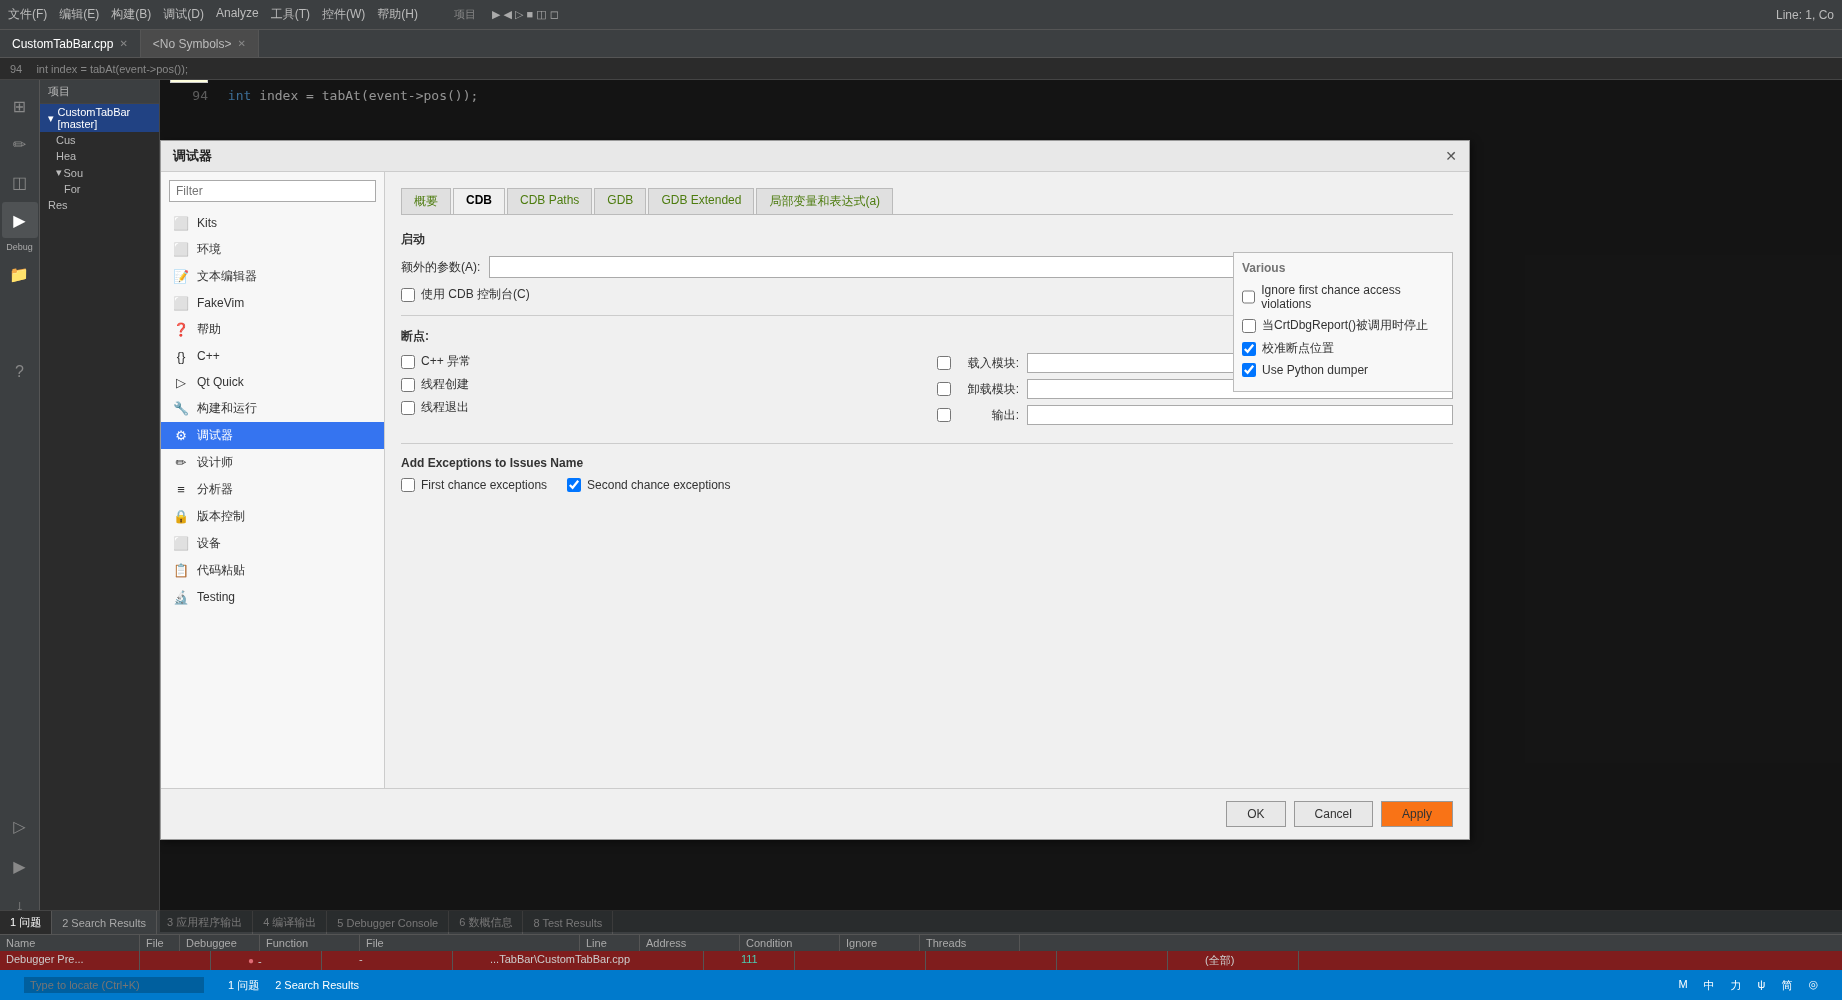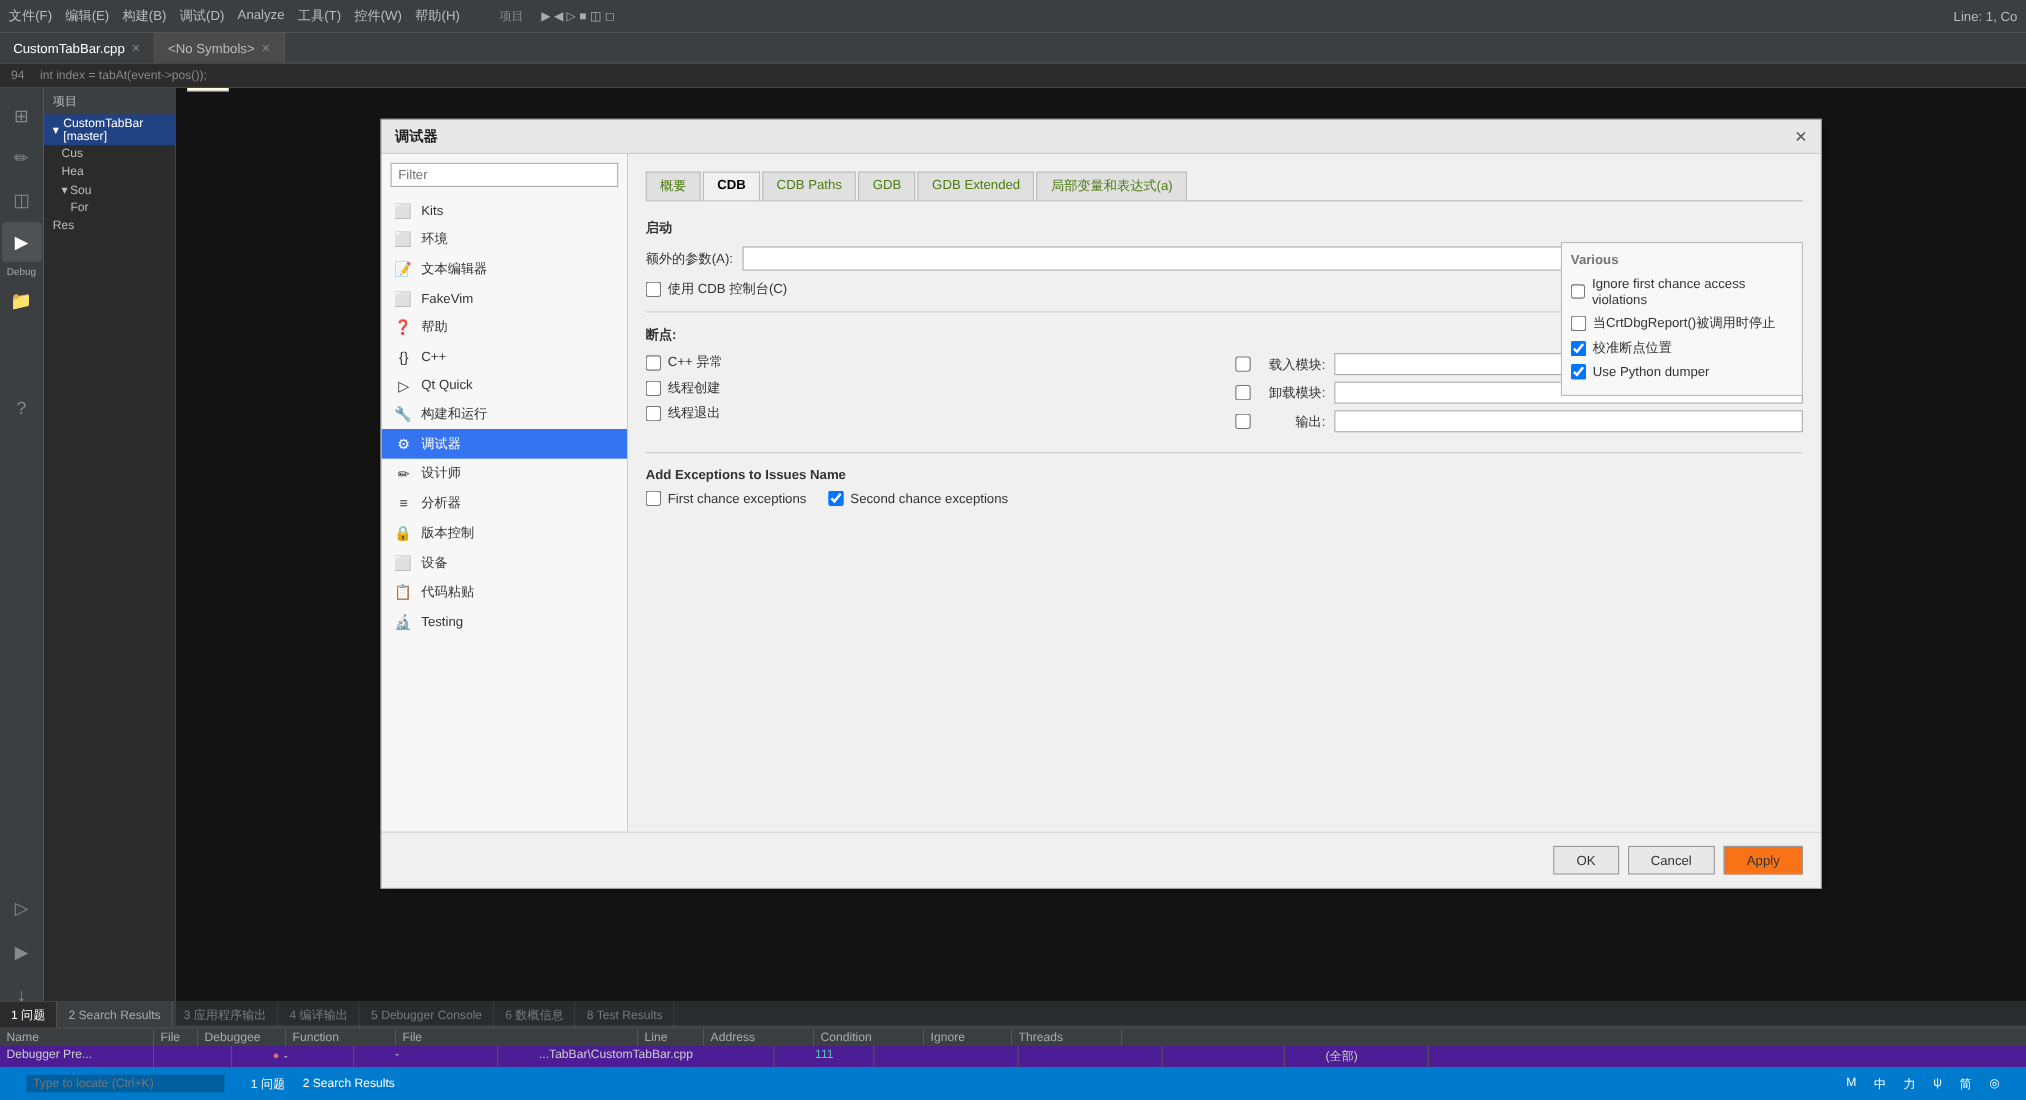--- a/index.html
+++ b/index.html
@@ -162,22 +162,22 @@
     .code-keyword { color: #569cd6; }
 
     
     .dialog-overlay {
       position: absolute;
       top: 0; left: 0;
       width: 100%; height: 100%;
       background: rgba(0,0,0,0.3);
       display: flex;
       align-items: flex-start;
-      justify-content: center;
-      padding-top: 28px;
+      justify-content: flex-start;
+      padding-top: 60px;
       z-index: 100;
     }
     .dialog {
       background: #f0f0f0;
       border: 1px solid #999;
       box-shadow: 2px 2px 8px rgba(0,0,0,0.5);
       width: 1310px;
       min-height: 700px;
       display: flex;
       flex-direction: column;
@@ -411,21 +411,21 @@
       background: #3c3f41;
       color: #aaa;
       font-size: 11px;
     }
     .btcol {
       padding: 2px 6px;
       border-right: 1px solid #555;
     }
     .bottom-table-row {
       display: flex;
-      background: #4c1d95;
+      background: #7f1d1d;
       color: #ccc;
       font-size: 11px;
       gap: 31px;
     }
     
     .status-bar {
       height: 30px;
       background: #007acc;
       display: flex;
       align-items: center;
@@ -536,20 +536,27 @@
     <div class="project-tree-item">Hea</div>
     <div class="project-tree-item" style="display:flex;align-items:center;gap:2px;">
       <span>▾</span>
       <span>Sou</span>
     </div>
     <div class="project-tree-item" style="padding-left:24px;">For</div>
     <div class="project-tree-item" style="padding-left:8px;">Res</div>
   </div>
 
   <div class="editor-area">
+    <div class="editor-content">
+      <div class="code-line">
+        <span class="line-num">94</span>
+        <span class="code-keyword">int</span>
+        <span> index = tabAt(event-&gt;pos());</span>
+      </div>
+    </div>
 
     <div class="dialog-overlay">
 
       <div class="tooltip-label" style="position:absolute;left:10px;top:-20px;">选项</div>
 
       <div class="dialog">
 
         <div class="dialog-title-bar">
           <span class="dialog-title">调试器</span>
           <button class="dialog-close">✕</button>

